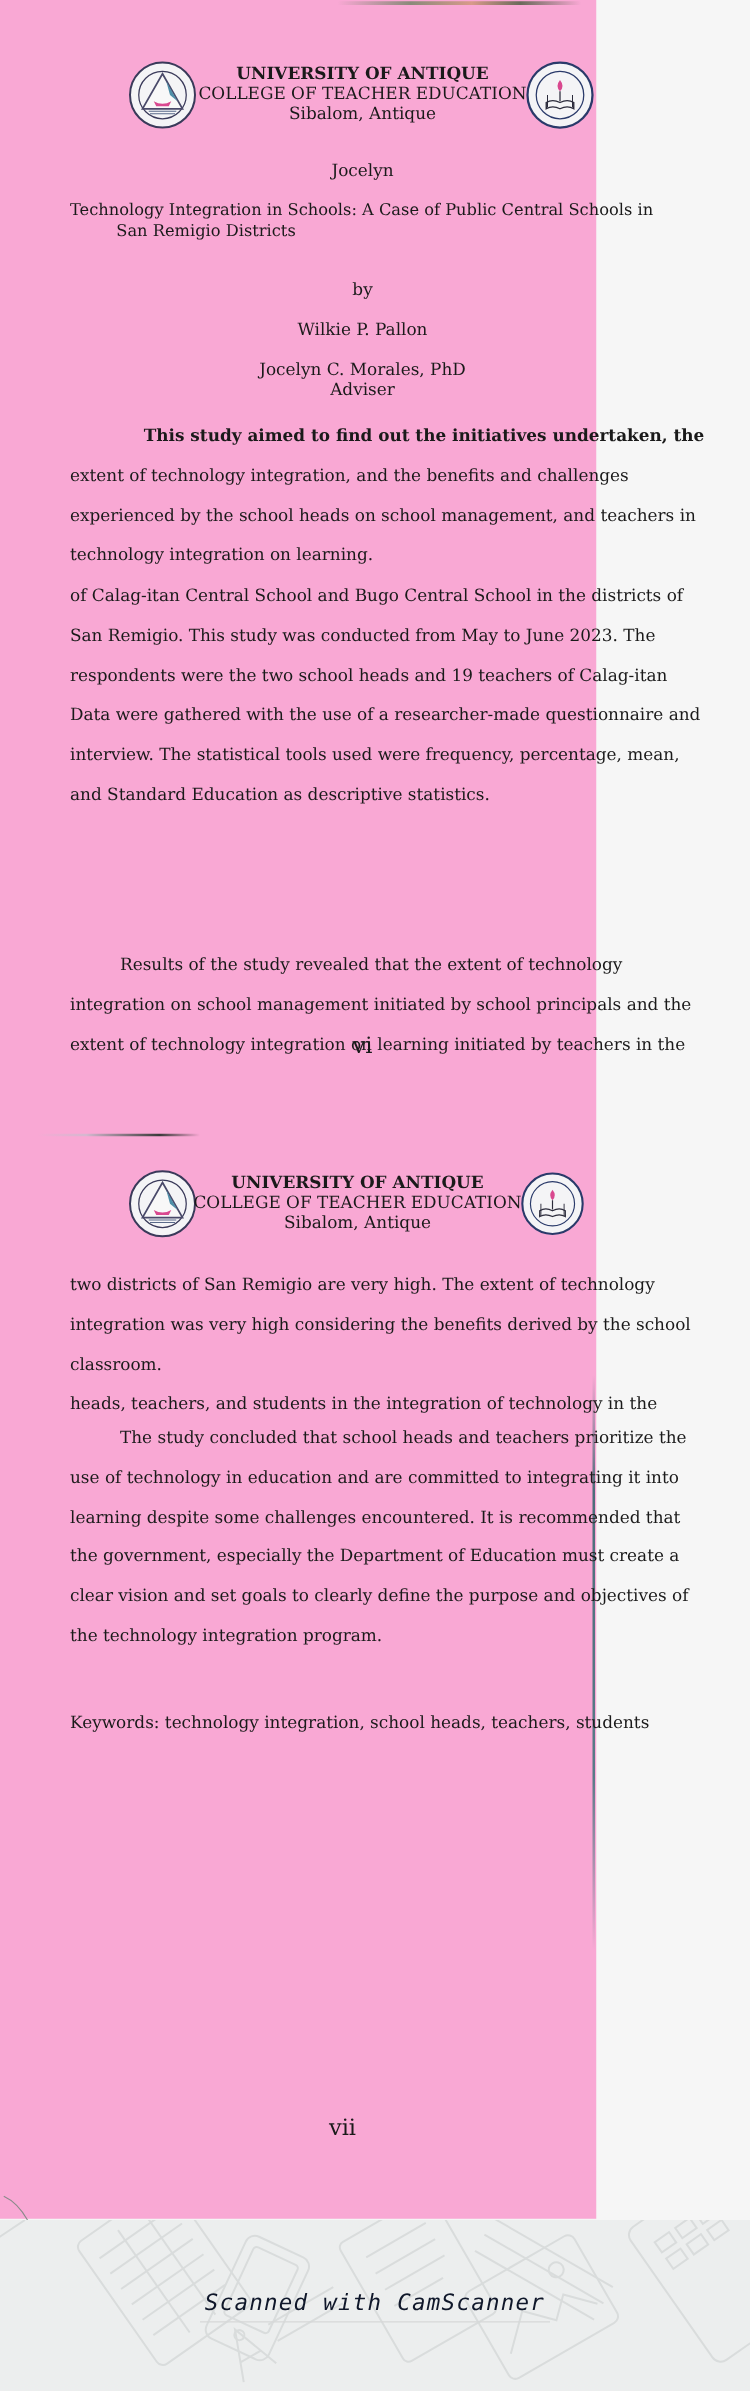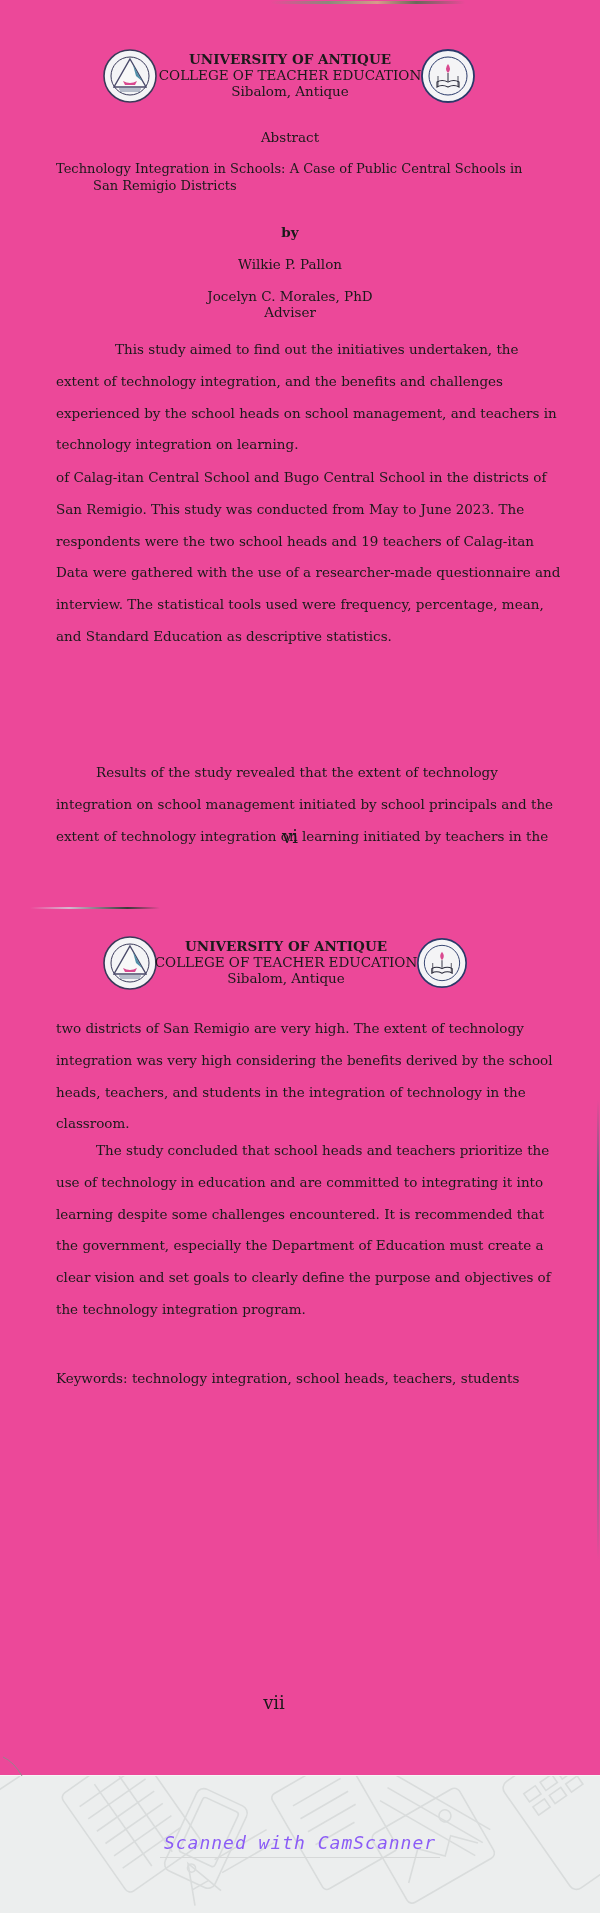--- a/index.html
+++ b/index.html
@@ -8,22 +8,22 @@
       height: 1913px;
       background: #f6f6f6;
       position: relative;
       overflow: hidden;
       font-family: "DejaVu Serif", "Liberation Serif", serif;
       color: #1a1a1a;
     }
     .page {
       position: absolute;
       left: 0;
-      width: 600px;
-      background: #ec4899;
+      width: 477px;
+      background: #f9a8d4;
     }
     #page1 { top: 0; height: 880px; }
     #page2 { top: 880px; height: 895px; }
 
     .smear {
       position: absolute;
       height: 3px;
       border-radius: 2px;
     }
     .smear-top {
@@ -88,21 +88,21 @@
       position: absolute;
       left: 56px;
       width: 470px;
       font-size: 13.5px;
       line-height: 31.8px;
       text-align: left;
       margin: 0;
     }
     .para .ln { display: block; white-space: nowrap; }
     .para .ind { padding-left: 40px; }
-    .para .ind2 { padding-left: 59px; }
+    .para .ind2 { padding-left: 59px; font-weight: bold; }
 
     .pagenum {
       position: absolute;
       left: 0; width: 580px;
       text-align: center;
       font-size: 18px;
     }
 
     .footer {
       position: absolute;
@@ -113,21 +113,21 @@
     }
     .footer svg { position: absolute; left: 0; top: 0; }
     .footer-label {
       position: absolute;
       left: 0; width: 600px;
       top: 56px;
       text-align: center;
       font-family: "DejaVu Sans Mono", "Liberation Mono", monospace;
       font-style: italic;
       font-size: 18px;
-      color: #8b5cf6;
+      color: #0f172a;
       letter-spacing: 1px;
     }
     .footer-label span {
       border-bottom: 1px solid #d6d8d8;
       padding: 0 4px 4px 4px;
     }
   </style>
 </head>
 <body>
 
@@ -153,28 +153,28 @@
       <circle cx="28" cy="28" r="26" fill="#f4f4f6" stroke="#2a3a6a" stroke-width="1.8"></circle>
       <circle cx="28" cy="28" r="19" fill="none" stroke="#2a3a6a" stroke-width="1"></circle>
       <path d="M28,16 q-4,5 0,9 q4,-4 0,-9 z" fill="#d9488f"></path>
       <line x1="28" y1="25" x2="28" y2="33" stroke="#2a2a3a" stroke-width="1"></line>
       <path d="M17,34 q5,-3 11,0 q6,-3 11,0 v5 q-5,-3 -11,0 q-6,-3 -11,0 z" fill="none" stroke="#2a2a3a" stroke-width="1.1"></path>
       <line x1="18" y1="28" x2="18" y2="38" stroke="#2a2a3a" stroke-width="0.8"></line>
       <line x1="38" y1="28" x2="38" y2="38" stroke="#2a2a3a" stroke-width="0.8"></line>
     </svg>
   </div>
 
-  <div class="centered" style="top:129px;">Abstract</div>
+  <div class="centered" style="top:129px;">Jocelyn</div>
 
   <div class="title-block">
     <div>Technology Integration in Schools: A Case of Public Central Schools in</div>
     <div class="line2">San Remigio Districts</div>
   </div>
 
-  <div class="centered" style="top:224px;font-weight:bold;">by</div>
+  <div class="centered" style="top:224px;">by</div>
   <div class="centered" style="top:256px;">Wilkie P. Pallon</div>
   <div class="centered" style="top:288px;">Jocelyn C. Morales, PhD</div>
   <div class="centered" style="top:304px;">Adviser</div>
 
   <div class="para" style="top:334px;">
     <span class="ln ind2">This study aimed to find out the initiatives undertaken, the</span>
     <span class="ln">extent of technology integration, and the benefits and challenges</span>
     <span class="ln">experienced by the school heads on school management, and teachers in</span>
     <span class="ln">technology integration on learning.</span>
   </div>
@@ -223,22 +223,22 @@
       <line x1="28" y1="25" x2="28" y2="33" stroke="#2a2a3a" stroke-width="1"></line>
       <path d="M17,34 q5,-3 11,0 q6,-3 11,0 v5 q-5,-3 -11,0 q-6,-3 -11,0 z" fill="none" stroke="#2a2a3a" stroke-width="1.1"></path>
       <line x1="18" y1="28" x2="18" y2="38" stroke="#2a2a3a" stroke-width="0.8"></line>
       <line x1="38" y1="28" x2="38" y2="38" stroke="#2a2a3a" stroke-width="0.8"></line>
     </svg>
   </div>
 
   <div class="para" style="top:133px;">
     <span class="ln">two districts of San Remigio are very high. The extent of technology</span>
     <span class="ln">integration was very high considering the benefits derived by the school</span>
+    <span class="ln">classroom.</span>
     <span class="ln">heads, teachers, and students in the integration of technology in the</span>
-    <span class="ln">classroom.</span>
   </div>
 
   <div class="para" style="top:255px;">
     <span class="ln ind">The study concluded that school heads and teachers prioritize the</span>
     <span class="ln">use of technology in education and are committed to integrating it into</span>
     <span class="ln">learning despite some challenges encountered. It is recommended that</span>
     <span class="ln">the government, especially the Department of Education must create a</span>
     <span class="ln">clear vision and set goals to clearly define the purpose and objectives of</span>
     <span class="ln">the technology integration program.</span>
   </div>

